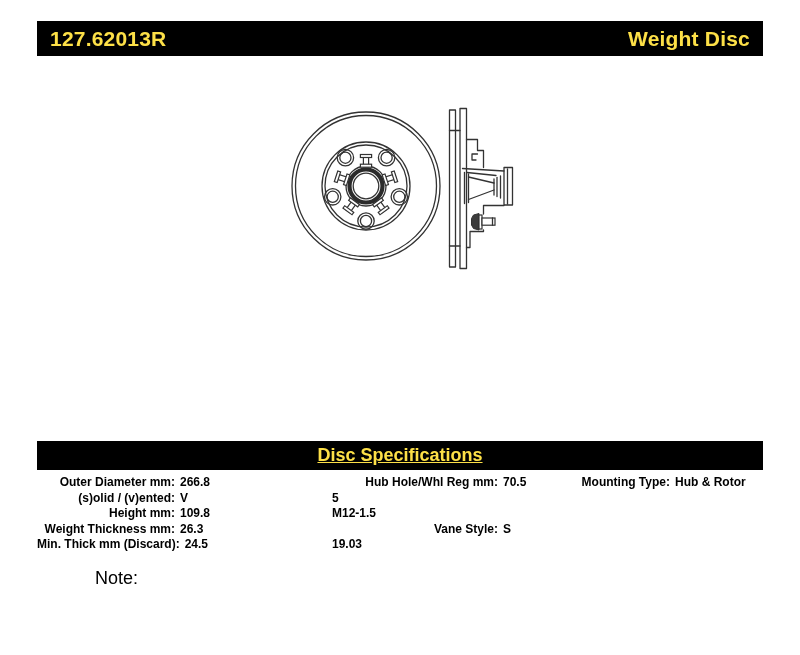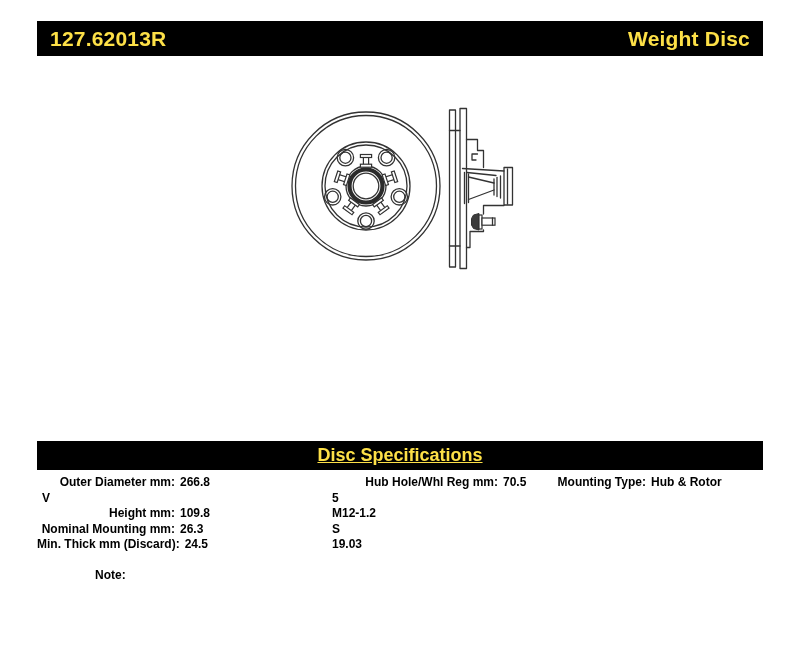--- a/index.html
+++ b/index.html
@@ -10,28 +10,28 @@
   .bar{
     position:absolute;left:37px;width:726px;background:#000;color:#fde047;
     display:flex;align-items:center;box-sizing:border-box;font-weight:bold;
   }
   .bar.header{top:21px;height:35px;justify-content:space-between;padding:0 13px;font-size:21px;letter-spacing:.2px;}
   .bar.spec{top:441px;height:29px;justify-content:center;font-size:18px;text-decoration:underline;}
   .drawing{position:absolute;left:270px;top:88px;}
   .spec-col{position:absolute;top:475px;font-size:12px;font-weight:bold;line-height:15.5px;}
   .col-left{left:37px;width:247px;}
   .col-mid{left:284px;width:256px;margin-left:43px;}
-  .col-right{left:540px;width:223px;}
+  .col-right{left:564px;width:223px;}
   .spec-row{display:flex;}
   .spec-label{flex:0 0 var(--lw);text-align:right;white-space:nowrap;}
   .spec-value{margin-left:5px;white-space:nowrap;}
   .col-left{--lw:138px;}
   .col-mid{--lw:171px;}
   .col-right{--lw:106px;}
-  .note{position:absolute;left:95px;top:568px;font-size:12px;font-weight:bold;}
+  .note{position:absolute;left:95px;top:568px;font-size:18px;font-weight:normal;}
   svg .ln{stroke:#333;fill:none;stroke-width:1.3;stroke-linejoin:round;stroke-linecap:round;}
   svg .thick{stroke:#2b2b2b;fill:none;stroke-width:4.2;}
   svg .wfill{fill:#fff;stroke:#333;stroke-width:1.2;}
 </style>
 </head>
 <body>
 
 <div id="page">
 
   <div class="bar header">
@@ -146,48 +146,50 @@
   <div class="bar spec">
     <span>Disc Specifications</span>
   </div>
 
   <div class="spec-col col-left">
     <div class="spec-row">
       <span class="spec-label">Outer Diameter mm:</span>
       <span class="spec-value">266.8</span>
     </div>
     <div class="spec-row">
+      <span class="spec-label">(s)olid / (v)ented:</span>
       <span class="spec-value">V</span>
     </div>
     <div class="spec-row">
       <span class="spec-label">Height mm:</span>
       <span class="spec-value">109.8</span>
     </div>
     <div class="spec-row">
-      <span class="spec-label">Nominal Mounting mm:</span>
+      <span class="spec-label">Weight Thickness mm:</span>
       <span class="spec-value">26.3</span>
     </div>
     <div class="spec-row">
       <span class="spec-label">Min. Thick mm (Discard):</span>
       <span class="spec-value">24.5</span>
     </div>
   </div>
 
   <div class="spec-col col-mid">
     <div class="spec-row">
       <span class="spec-label">Hub Hole/Whl Reg mm:</span>
       <span class="spec-value">70.5</span>
     </div>
     <div class="spec-row">
       <span class="spec-value">5</span>
     </div>
     <div class="spec-row">
-      <span class="spec-value">M12-1.2</span>
-    </div>
-    <div class="spec-row">
+      <span class="spec-value">M12-1.5</span>
+    </div>
+    <div class="spec-row">
+      <span class="spec-label">Vane Style:</span>
       <span class="spec-value">S</span>
     </div>
     <div class="spec-row">
       <span class="spec-value">19.03</span>
     </div>
   </div>
 
   <div class="spec-col col-right">
     <div class="spec-row">
       <span class="spec-label">Mounting Type:</span>

